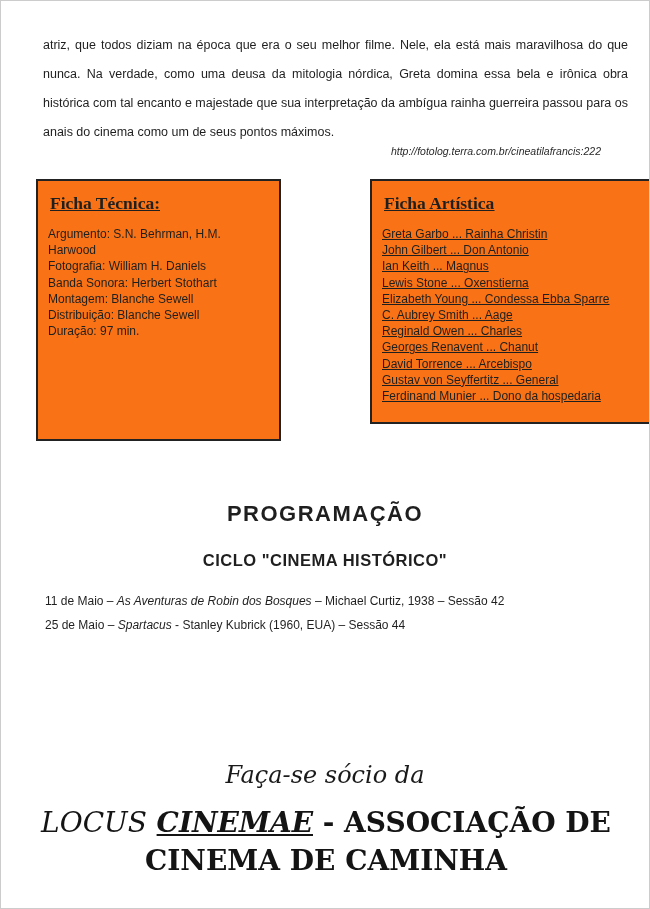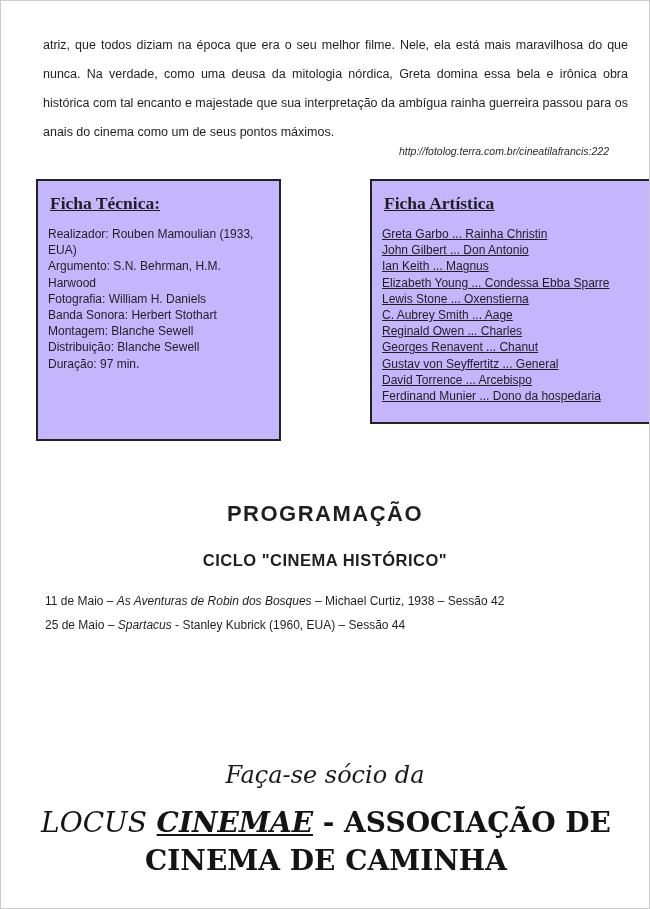--- a/index.html
+++ b/index.html
@@ -11,26 +11,26 @@
     border:1px solid #cccccc;
     font-family:"Liberation Sans", sans-serif;
     color:#1f1f1f;
     overflow:hidden;
   }
   .intro{
     position:absolute;left:42px;top:30px;width:585px;
     font-size:12.5px;line-height:29px;text-align:justify;margin:0;
   }
   .source{
-    position:absolute;top:144px;right:40px;
+    position:absolute;top:144px;right:48px;
     font-size:10.5px;font-style:italic;color:#2a2a2a;
   }
   .box{
     position:absolute;box-sizing:border-box;
-    border:2px solid #222222;background:#c4b5fd;
+    border:2px solid #222222;background:#f97316;
     padding:10px 10px;
   }
   .box.tecnica{left:35px;top:178px;width:245px;height:262px;}
   .box.artistica{left:369px;top:178px;width:282px;height:245px;text-decoration:underline;}
   .box-title{
     font-family:"Liberation Serif", serif;
     font-weight:bold;font-size:17.5px;
     text-decoration:underline;
     margin:2px 0 12px 2px;
   }
@@ -73,43 +73,42 @@
 
 <div class="page">
 
   <p class="intro">atriz, que todos diziam na época que era o seu melhor filme. Nele, ela está mais maravilhosa do que nunca. Na verdade, como uma deusa da mitologia nórdica, Greta domina essa bela e irônica obra histórica com tal encanto e majestade que sua interpretação da ambígua rainha guerreira passou para os anais do cinema como um de seus pontos máximos.</p>
 
   <div class="source">http://fotolog.terra.com.br/cineatilafrancis:222</div>
 
   <div class="box tecnica">
     <div class="box-title">Ficha Técnica:</div>
     <div>
-      <div class="box-line">Realizador: Rouben Mamoulian (1933, EUA)</div>
       <div class="box-line">Argumento: S.N. Behrman, H.M. Harwood</div>
       <div class="box-line">Fotografia: William H. Daniels</div>
       <div class="box-line">Banda Sonora: Herbert Stothart</div>
       <div class="box-line">Montagem: Blanche Sewell</div>
       <div class="box-line">Distribuição: Blanche Sewell</div>
       <div class="box-line">Duração: 97 min.</div>
     </div>
   </div>
 
   <div class="box artistica">
     <div class="box-title">Ficha Artística</div>
     <div>
       <div class="box-line">Greta Garbo ... Rainha Christin</div>
       <div class="box-line">John Gilbert ... Don Antonio</div>
       <div class="box-line">Ian Keith ... Magnus</div>
+      <div class="box-line">Lewis Stone ... Oxenstierna</div>
       <div class="box-line">Elizabeth Young ... Condessa Ebba Sparre</div>
-      <div class="box-line">Lewis Stone ... Oxenstierna</div>
       <div class="box-line">C. Aubrey Smith ... Aage</div>
       <div class="box-line">Reginald Owen ... Charles</div>
       <div class="box-line">Georges Renavent ... Chanut</div>
+      <div class="box-line">David Torrence ... Arcebispo</div>
       <div class="box-line">Gustav von Seyffertitz ... General</div>
-      <div class="box-line">David Torrence ... Arcebispo</div>
       <div class="box-line">Ferdinand Munier ... Dono da hospedaria</div>
     </div>
   </div>
 
   <h1 class="prog-title">PROGRAMAÇÃO</h1>
 
   <h2 class="prog-cycle">CICLO "CINEMA HISTÓRICO"</h2>
 
   <div class="sessions">
     <div class="session"><span>11 de Maio – </span><span class="film">As Aventuras de Robin dos Bosques</span><span> – Michael Curtiz, 1938 – Sessão 42</span></div>

